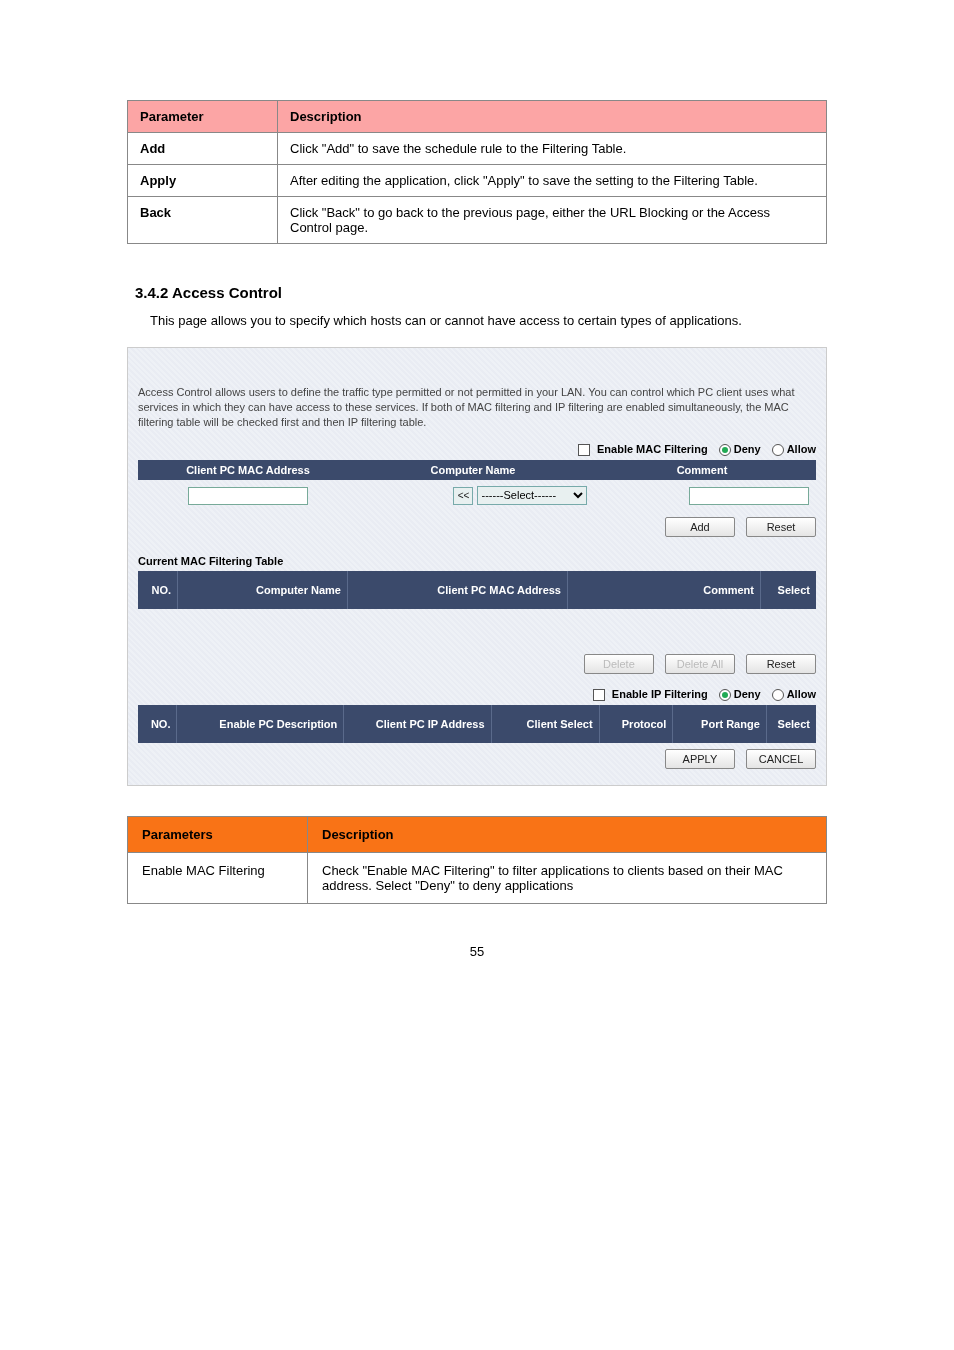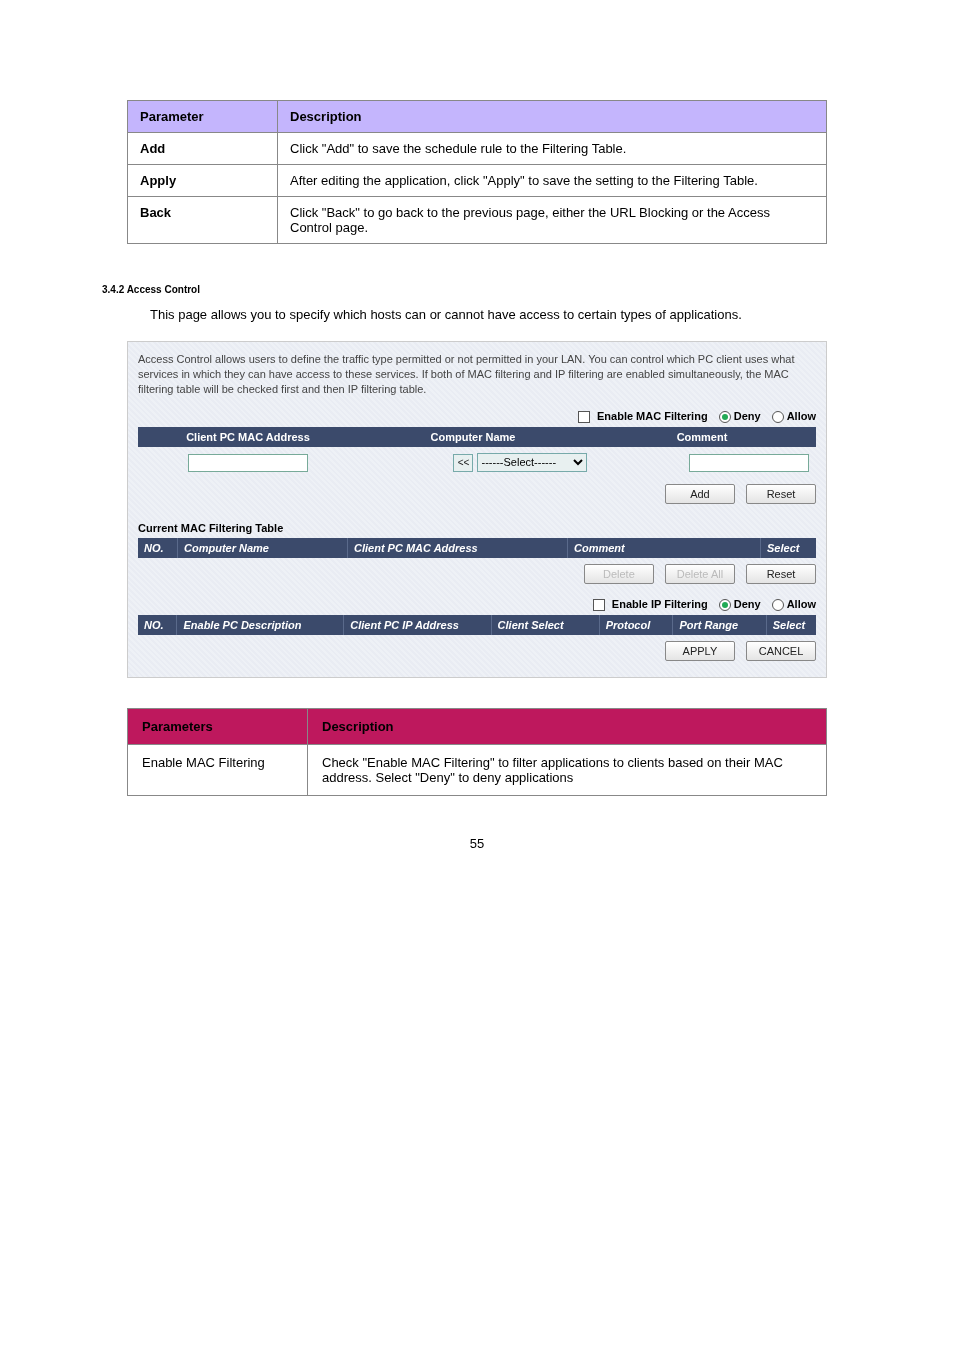--- a/index.html
+++ b/index.html
@@ -1,53 +1,53 @@
 <!DOCTYPE html>
 <html><head>
 <meta charset="utf-8">
 <style>
   * { box-sizing: border-box; margin: 0; padding: 0; }
   body { width: 954px; margin: 0 auto; font-family: Arial, sans-serif; background: #fff; padding: 0 20px; }
   .page-pad { padding-top: 100px; }
   .doc-table { width: 700px; margin: 0 auto 40px; border-collapse: collapse; }
   .doc-table td { border: 1px solid #888; padding: 8px 12px; font-size: 13px; vertical-align: top; }
   .doc-table .c1 { width: 150px; font-weight: bold; }
-  .doc-table .hdr { background: #c4b5fd; font-weight: bold; }
-  .section-title { font-weight: bold; font-size: 10px; margin: 24px 0 10px 82px; }
+  .doc-table .hdr { background: #fca5a5; font-weight: bold; }
+  .section-title { font-weight: bold; font-size: 15px; margin: 24px 0 10px 115px; }
   .section-desc { font-size: 13px; margin: 0 0 16px 130px; width: 700px; line-height: 1.5; }
   .ui-block { width: 700px; margin: 0 auto 30px; background: repeating-linear-gradient(45deg,#eef1f6,#eef1f6 2px,#e9ecf3 2px,#e9ecf3 4px); padding: 10px; font-size: 11px; color: #222; border: 1px solid #ccc; }
-  .ui-text { font-size: 11px; color: #444; line-height: 1.4; margin-bottom: 12px; }
+  .ui-text { font-size: 11px; color: #444; line-height: 1.4; margin-bottom: 12px; margin-top: 27px; }
   .bold { font-weight: bold; color: #000; }
   .row-dark { display: flex; background: #3b4a6b; color: #fff; font-weight: bold; }
   .row-dark > div { padding: 4px 6px; text-align: center; }
   .row-ctrl { display: flex; align-items: center; padding: 4px 0; gap: 47px; }
   .row-ctrl > div { padding: 2px 6px; text-align: center; }
   .col-mac { width: 220px; }
   .col-name { width: 230px; }
   .col-comment { flex: 1; }
   input[type=text].fld { width: 120px; height: 18px; border: 1px solid #7a9; background: #fff; }
   .btn-sq { display:inline-block; width: 20px; height: 18px; border: 1px solid #7aa; background: #e8f0f0; font-size:10px; text-align:center; line-height:16px; }
   select.sel { width: 110px; height: 19px; font-size: 11px; border: 1px solid #7aa; background:#e8f0f0; }
   .btn { display:inline-block; min-width: 70px; height: 20px; border: 1px solid #888; background: linear-gradient(#fff,#e4e4e4); font-size: 11px; text-align:center; line-height:18px; border-radius:2px; cursor: pointer; }
-  .btn-dis { color:#bbb; }
+  .btn-dis { color:#bbb;margin-top:39px; }
   .radio-line { margin: 8px 0 4px; text-align: right; }
   .cb { width:12px; height:12px; border:1px solid #555; display:inline-block; vertical-align:middle; background:#fff; margin-right:4px; }
   .rd { width:12px; height:12px; border:1px solid #555; border-radius:50%; display:inline-block; vertical-align:middle; background:#fff; margin:0 3px 0 8px; position:relative; }
   .rd.sel::after { content:""; position:absolute; width:6px; height:6px; background:#2a5; border-radius:50%; top:2px; left:2px; }
   .tbl-hdr { display:flex; background:#3b4a6b; color:#fff; font-weight:bold; }
-  .tbl-hdr > div { padding:4px 6px; text-align:left; border-right:1px solid #5a6a8b;font-style:italic; }
+  .tbl-hdr > div { padding:13px 6px; text-align:right; border-right:1px solid #5a6a8b; }
   .tbl-hdr > div:last-child { border-right:none; }
   .c-no{width:40px}.c-cname{width:170px}.c-cmac{width:220px}.c-comm{flex:1}.c-sel{width:55px}
   .ip-no{width:40px}.ip-desc{width:170px}.ip-ip{width:150px}.ip-svc{width:110px}.ip-proto{width:75px}.ip-range{width:95px}.ip-sel{width:50px}
   .btn-row { text-align:right; padding:6px 0; }
   .btn-row .btn { margin-left:8px; }
   .subhdr { font-weight:bold; color:#000; margin:12px 0 4px; }
   .param-table2 { width: 700px; margin: 20px auto; border-collapse: collapse; }
   .param-table2 td { border: 1px solid #888; padding: 10px 14px; font-size: 13px; vertical-align: top; }
-  .param-table2 .hdr { background:#be185d; font-weight:bold; }
+  .param-table2 .hdr { background:#f97316; font-weight:bold; }
   .param-table2 .c1{ width:180px; }
   .page-num { text-align:center; font-size:13px; margin-top:40px; }
   .end-spacer { height: 40px; }
 </style>
 </head>
 <body>
 
 <div class="page-pad"></div>
 
 <table class="doc-table">

